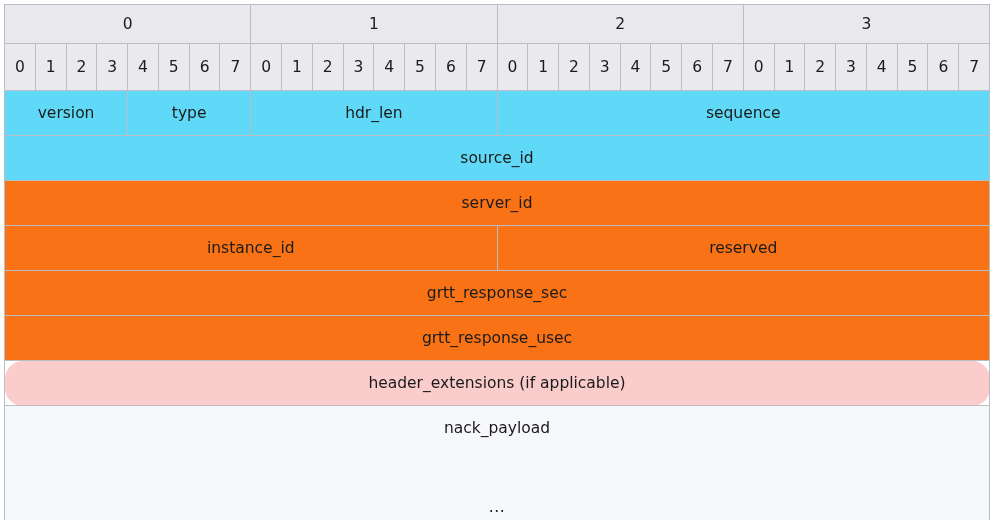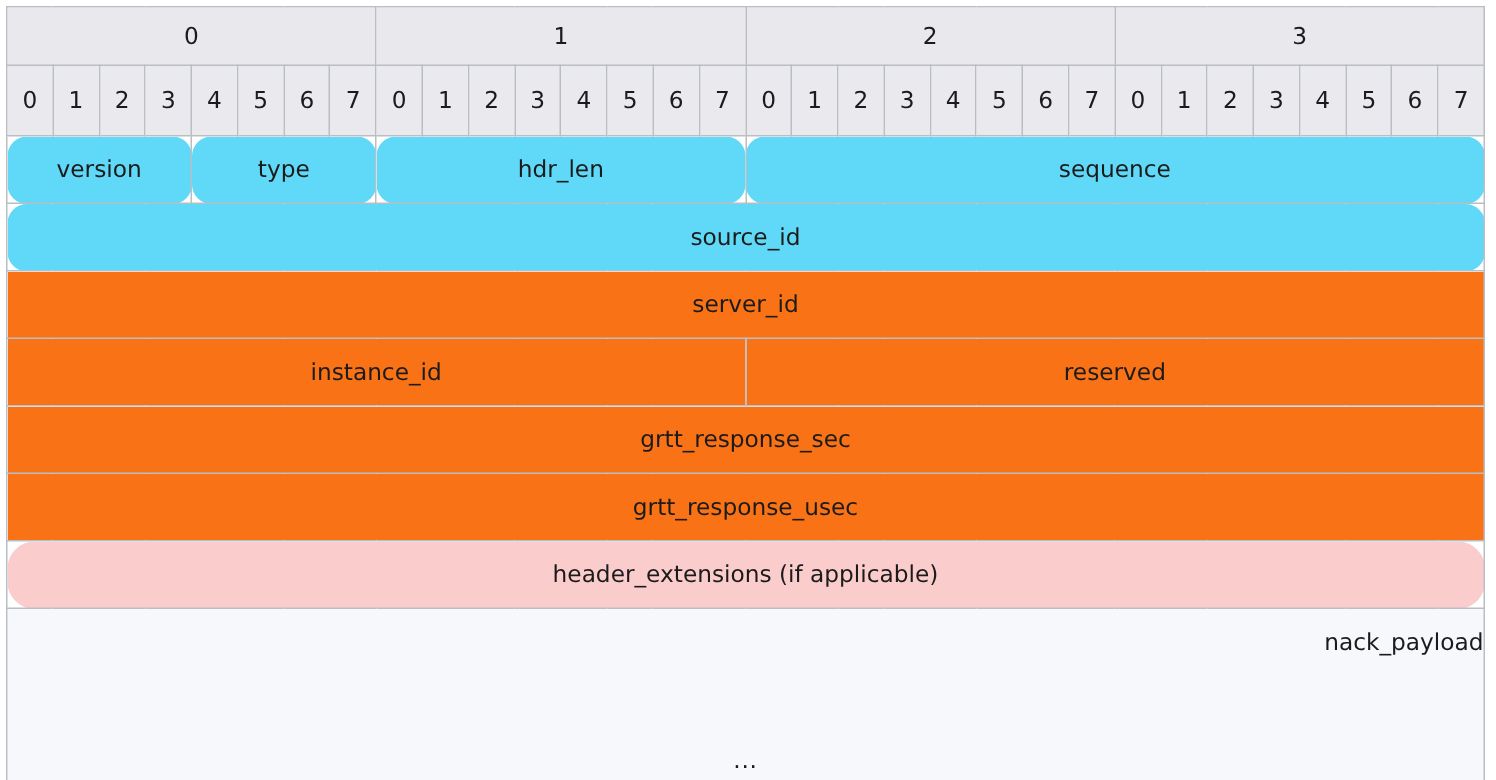--- a/index.html
+++ b/index.html
@@ -53,36 +53,36 @@
 
   
   tr.field-row td {
     height: 44px;
   }
   tr.field-row.tall td {
     height: 127px;
     vertical-align: top;
   }
 
-  td.c-dark  { background: #5fd9f7; border-radius: 13px; }
+  td.c-dark  { background: #5fd9f7; }
   td.c-light { background: #f97316; }
   td.c-pink  { background: #fbcccc; border-radius: 18px; }
   td.c-plain { background: #f7f8fb; }
 
   
   .payload-inner {
     position: relative;
     height: 127px;
   }
   .payload-label {
     position: absolute;
     left: 0;
     right: 0;
     top: 13px;
-    text-align: right;
+    text-align: center;
     font-size: 15.5px;
   }
   .payload-ellipsis {
     position: absolute;
     left: 0;
     right: 0;
     top: 92px;
     text-align: center;
     font-size: 15.5px;
     letter-spacing: 0.5px;

